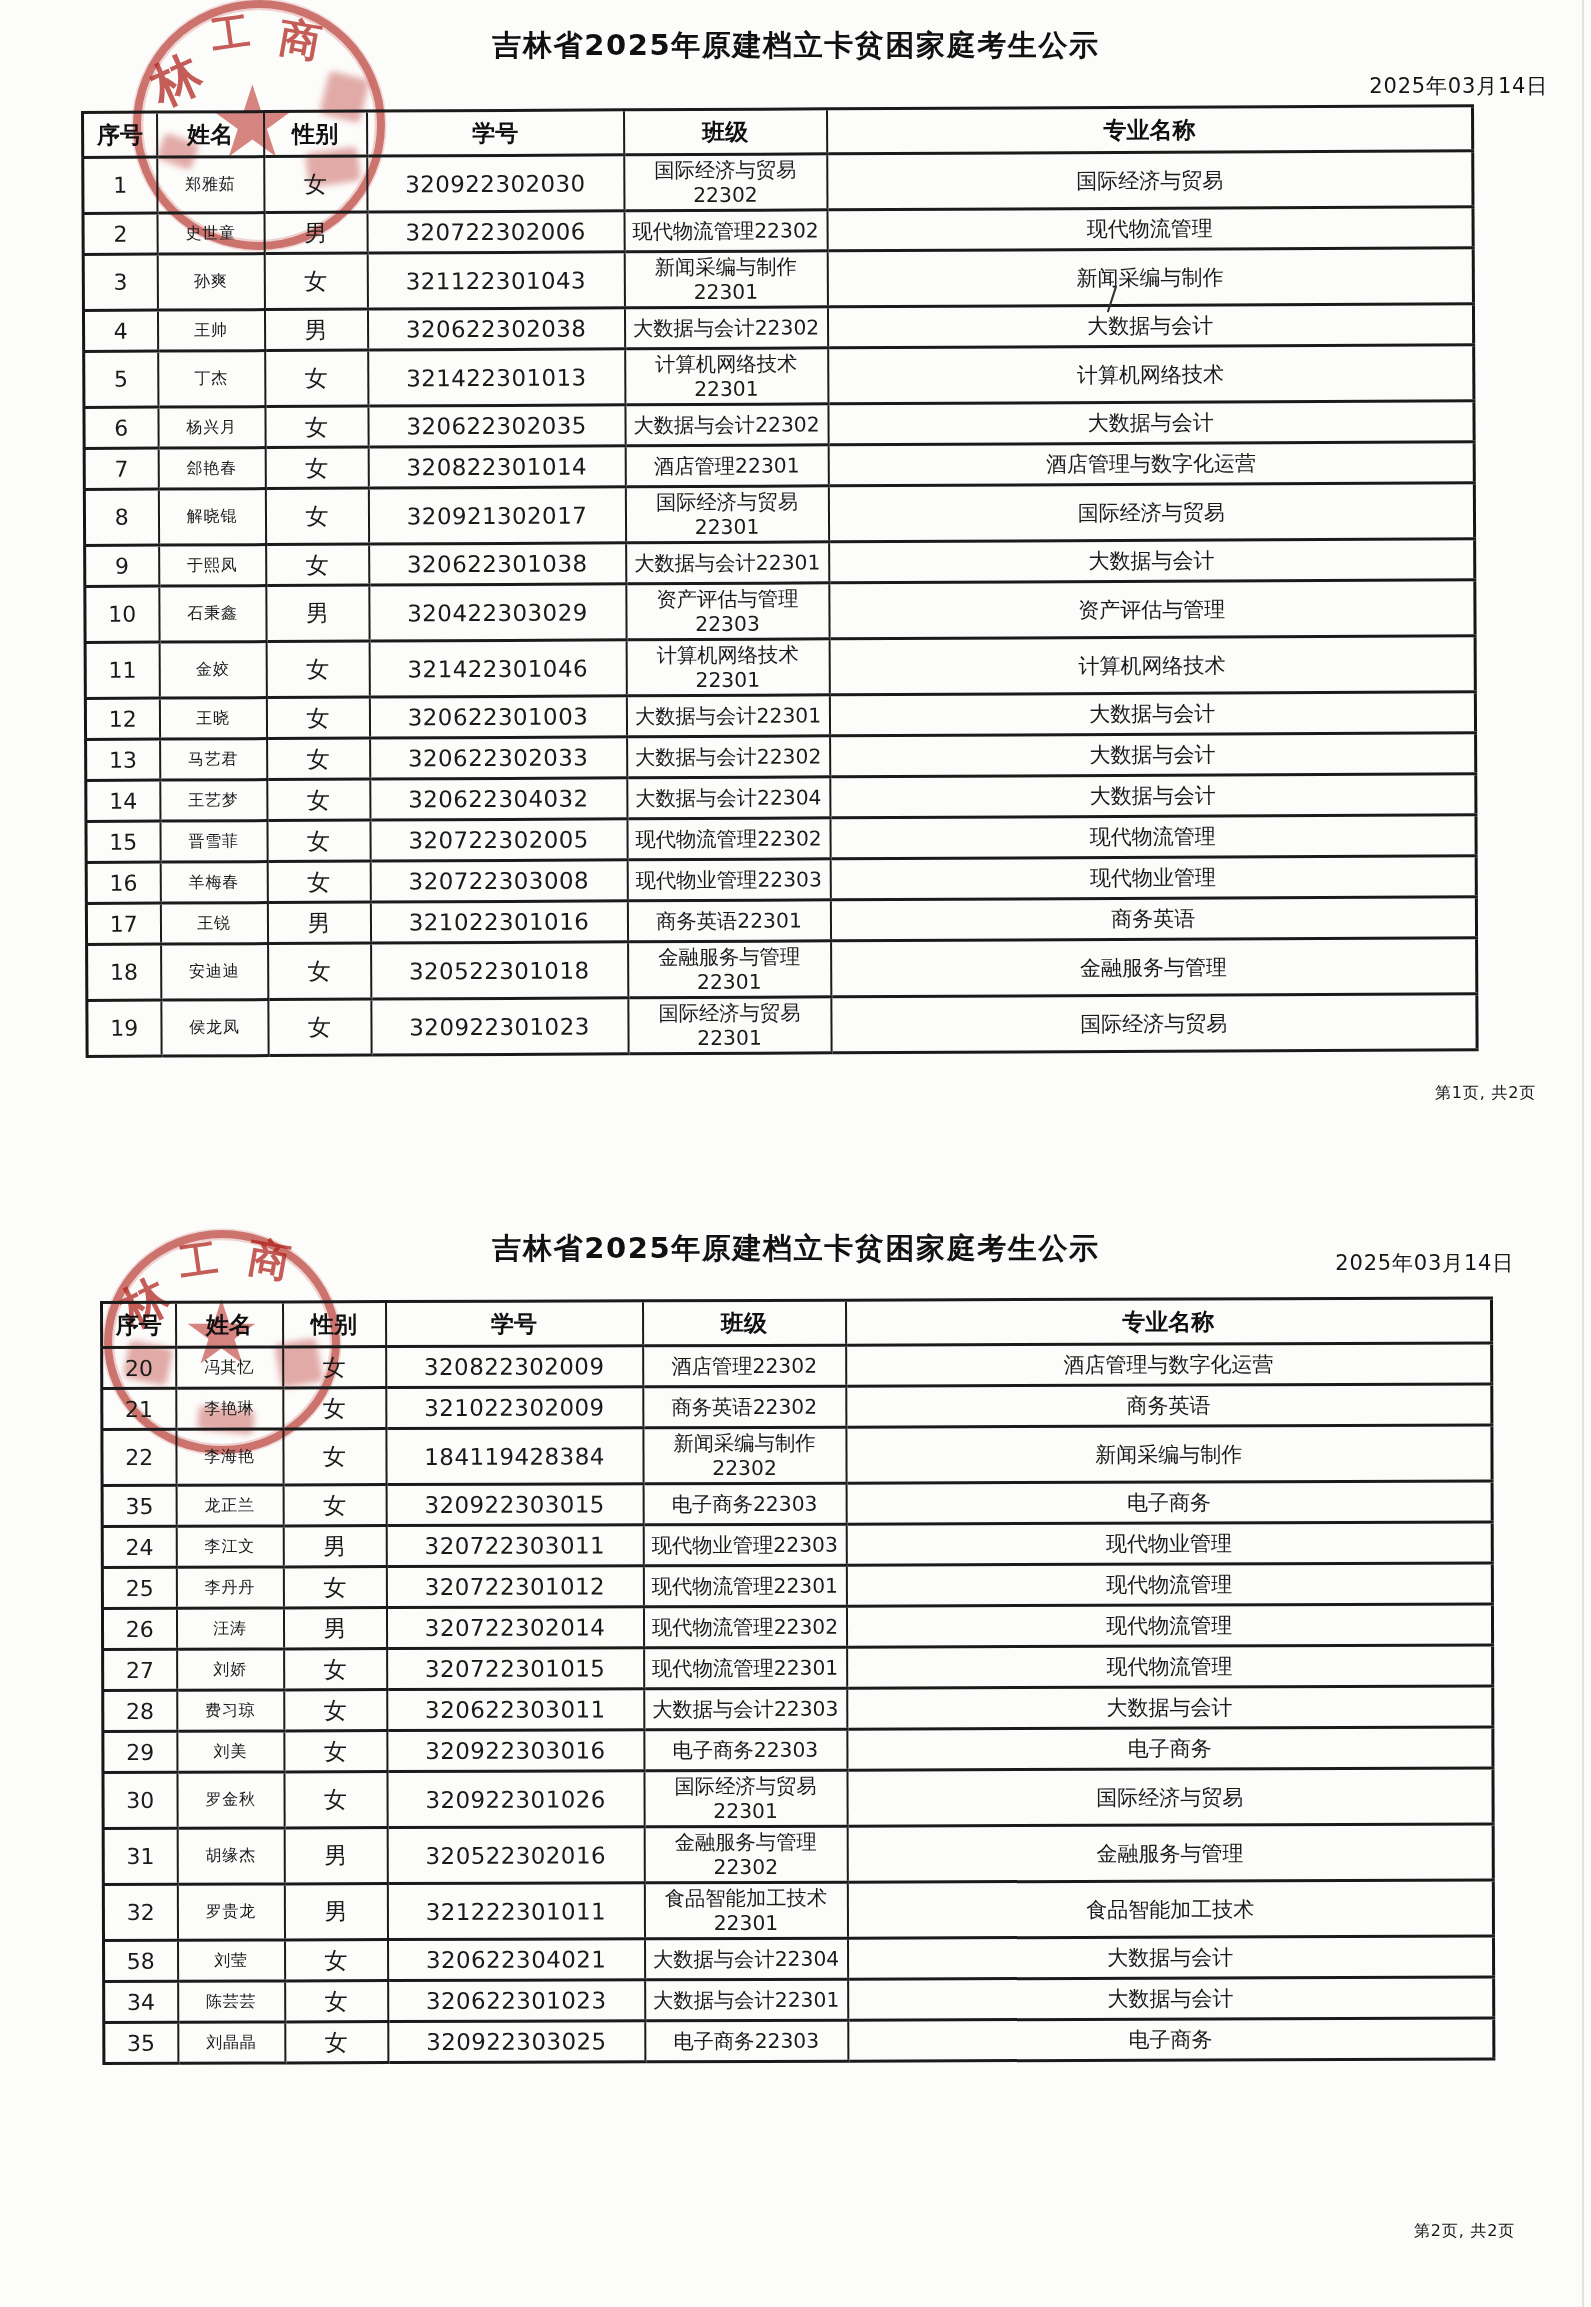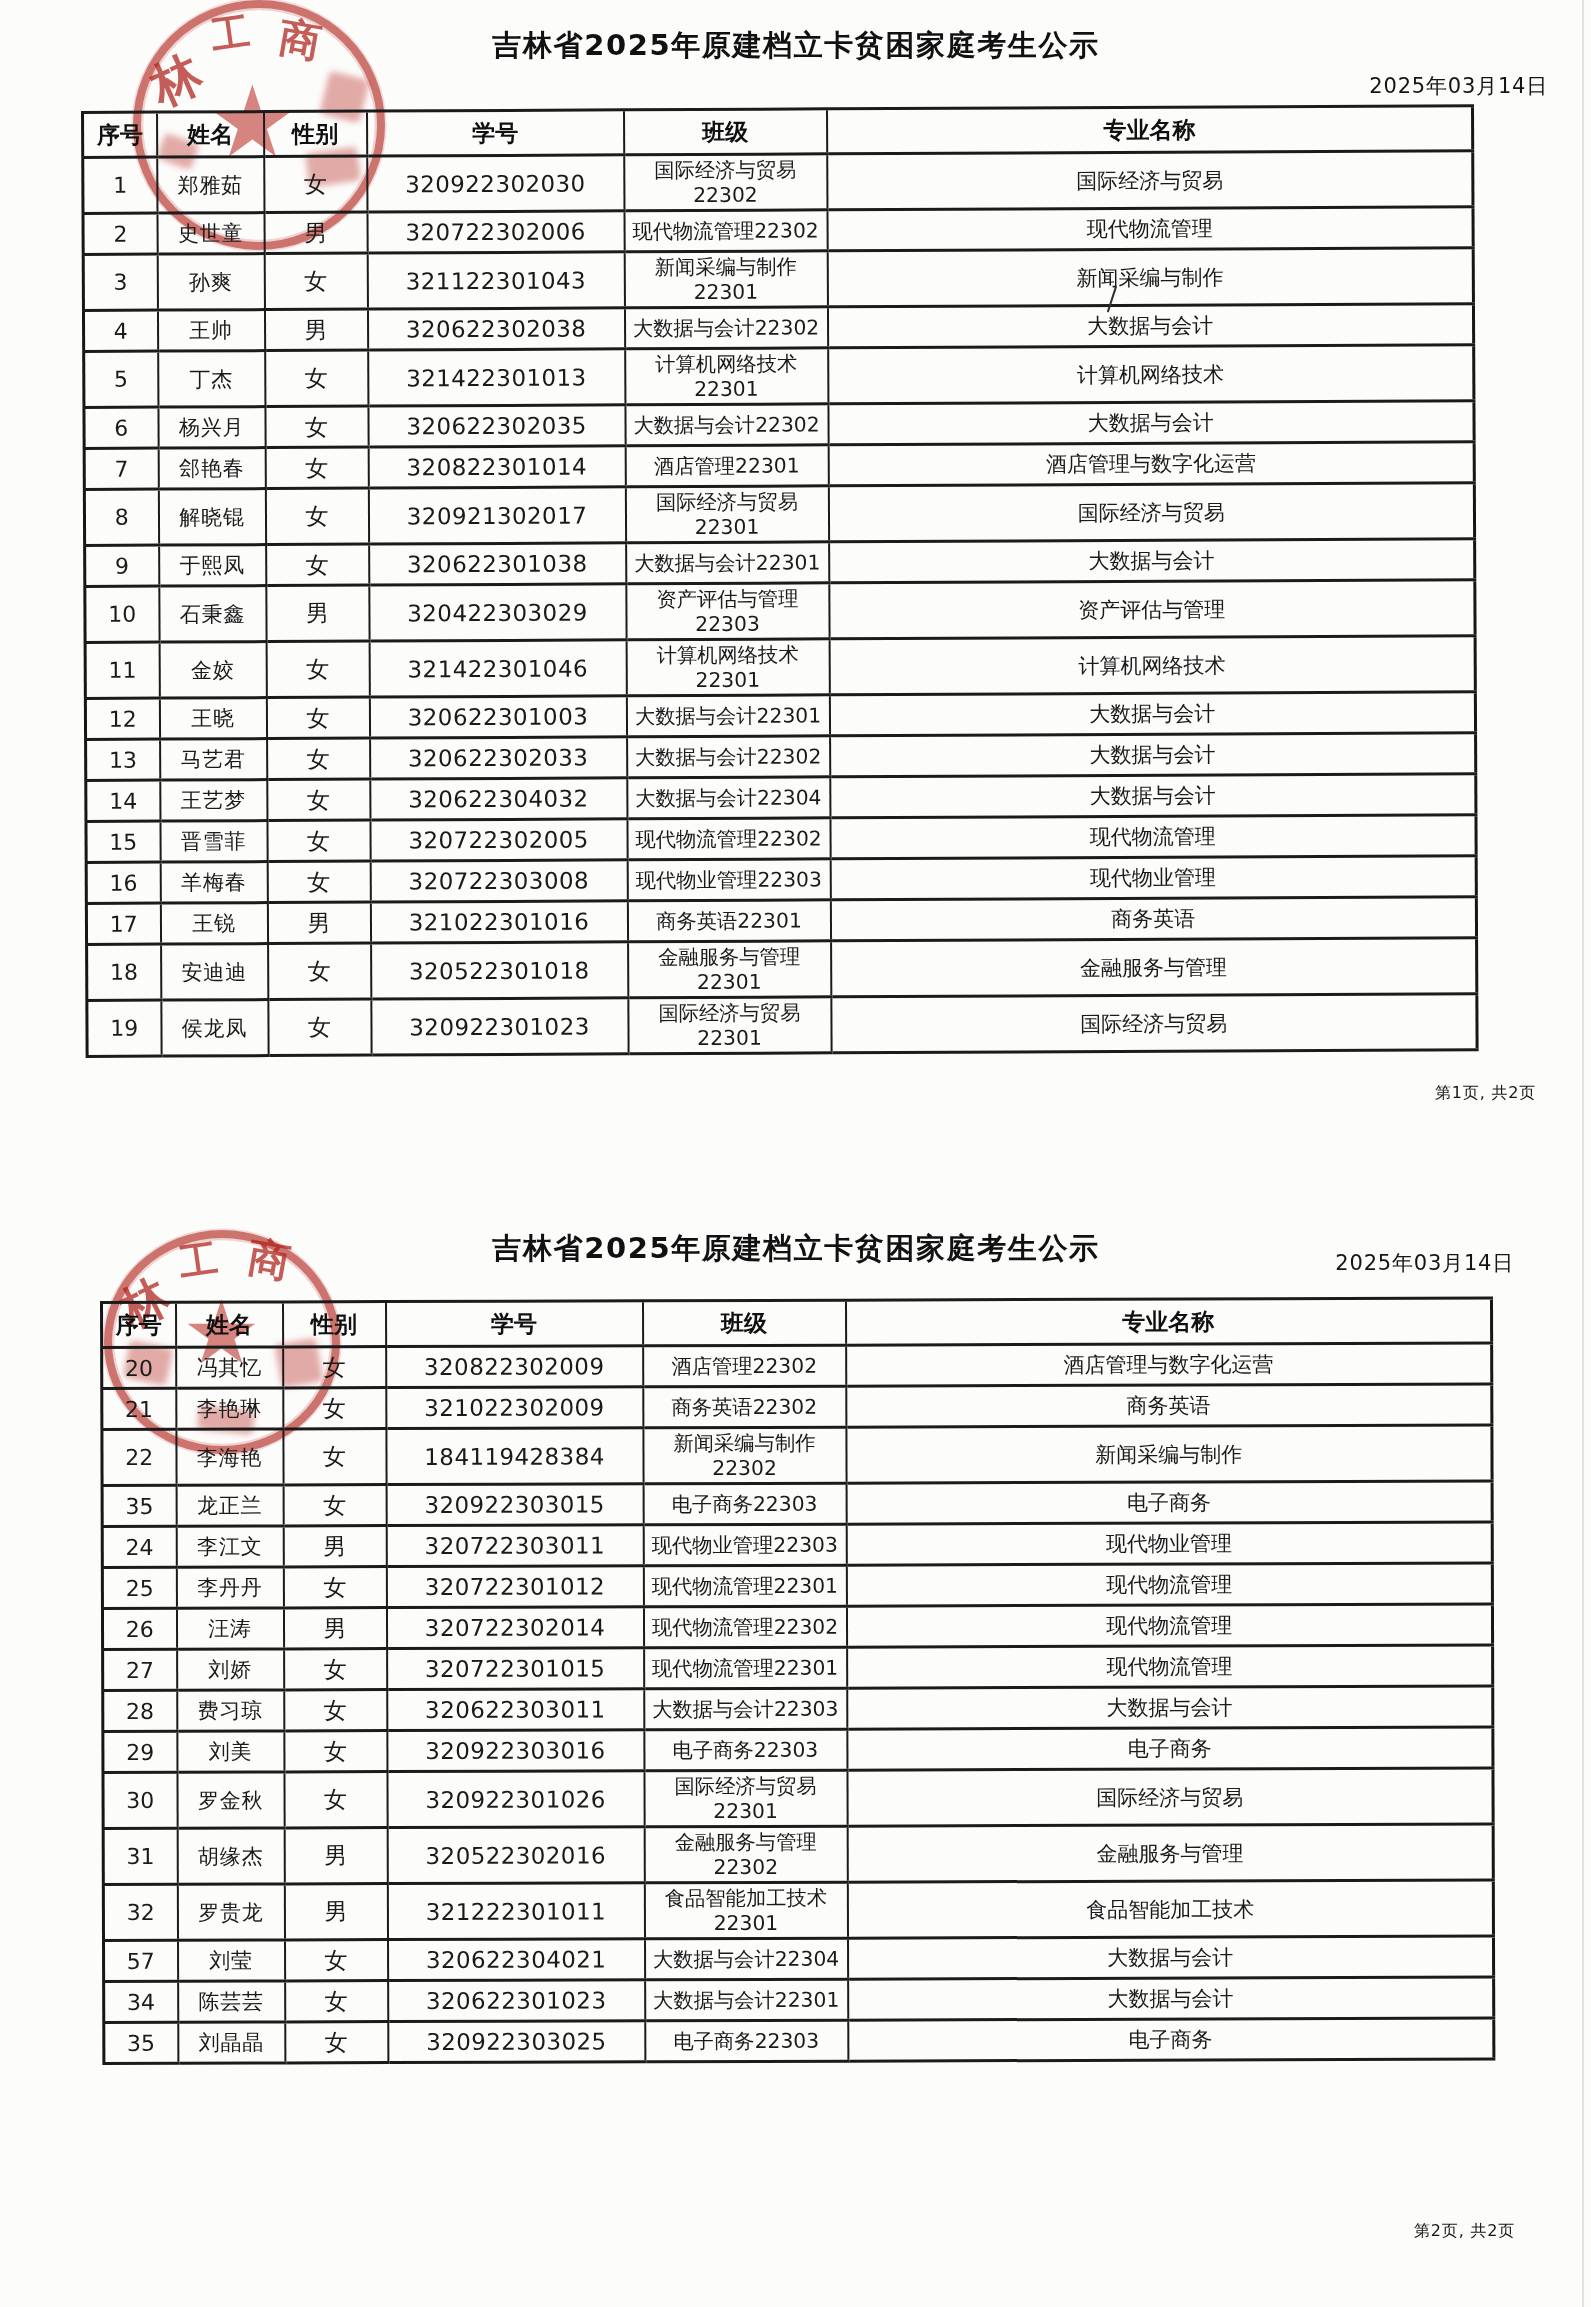--- a/index.html
+++ b/index.html
@@ -33,21 +33,21 @@
     text-align:center;vertical-align:middle;
     padding:0 3.1px;overflow:hidden;
   }
   table.roster{border:3.1px solid #161616;}
   thead tr{height:45px;}
   tbody tr{height:41px;}
   tbody tr.tall{height:56px;}
   th{font-size:23px;font-weight:700;color:#101010;}
   td{font-size:21px;}
   td.c0{font-size:22px;}
-  td.c1{font-size:21px;letter-spacing:0.8px;}
+  td.c1{font-size:16px;letter-spacing:0.8px;}
   td.c2{font-size:23px;}
   td.c3{font-size:23px;letter-spacing:0.4px;}
   td.c4{font-size:20.3px;line-height:1.2;white-space:pre-line;}
   td.c5{font-size:21px;}
   .tilt1{transform:rotate(-0.28deg);transform-origin:left top;}
   .tilt2{transform:rotate(-0.18deg);transform-origin:left top;}
 
   
   .stamp{position:absolute;mix-blend-mode:multiply;filter:blur(0.3px);pointer-events:none;}
   .stamp .ring{
@@ -422,21 +422,21 @@
           <tr class="tall">
             <td class="c0">32</td>
             <td class="c1">罗贵龙</td>
             <td class="c2">男</td>
             <td class="c3">321222301011</td>
             <td class="c4">食品智能加工技术
 22301</td>
             <td class="c5">食品智能加工技术</td>
           </tr>
           <tr>
-            <td class="c0">57</td>
+            <td class="c0">58</td>
             <td class="c1">刘莹</td>
             <td class="c2">女</td>
             <td class="c3">320622304021</td>
             <td class="c4">大数据与会计22304</td>
             <td class="c5">大数据与会计</td>
           </tr>
           <tr>
             <td class="c0">34</td>
             <td class="c1">陈芸芸</td>
             <td class="c2">女</td>

